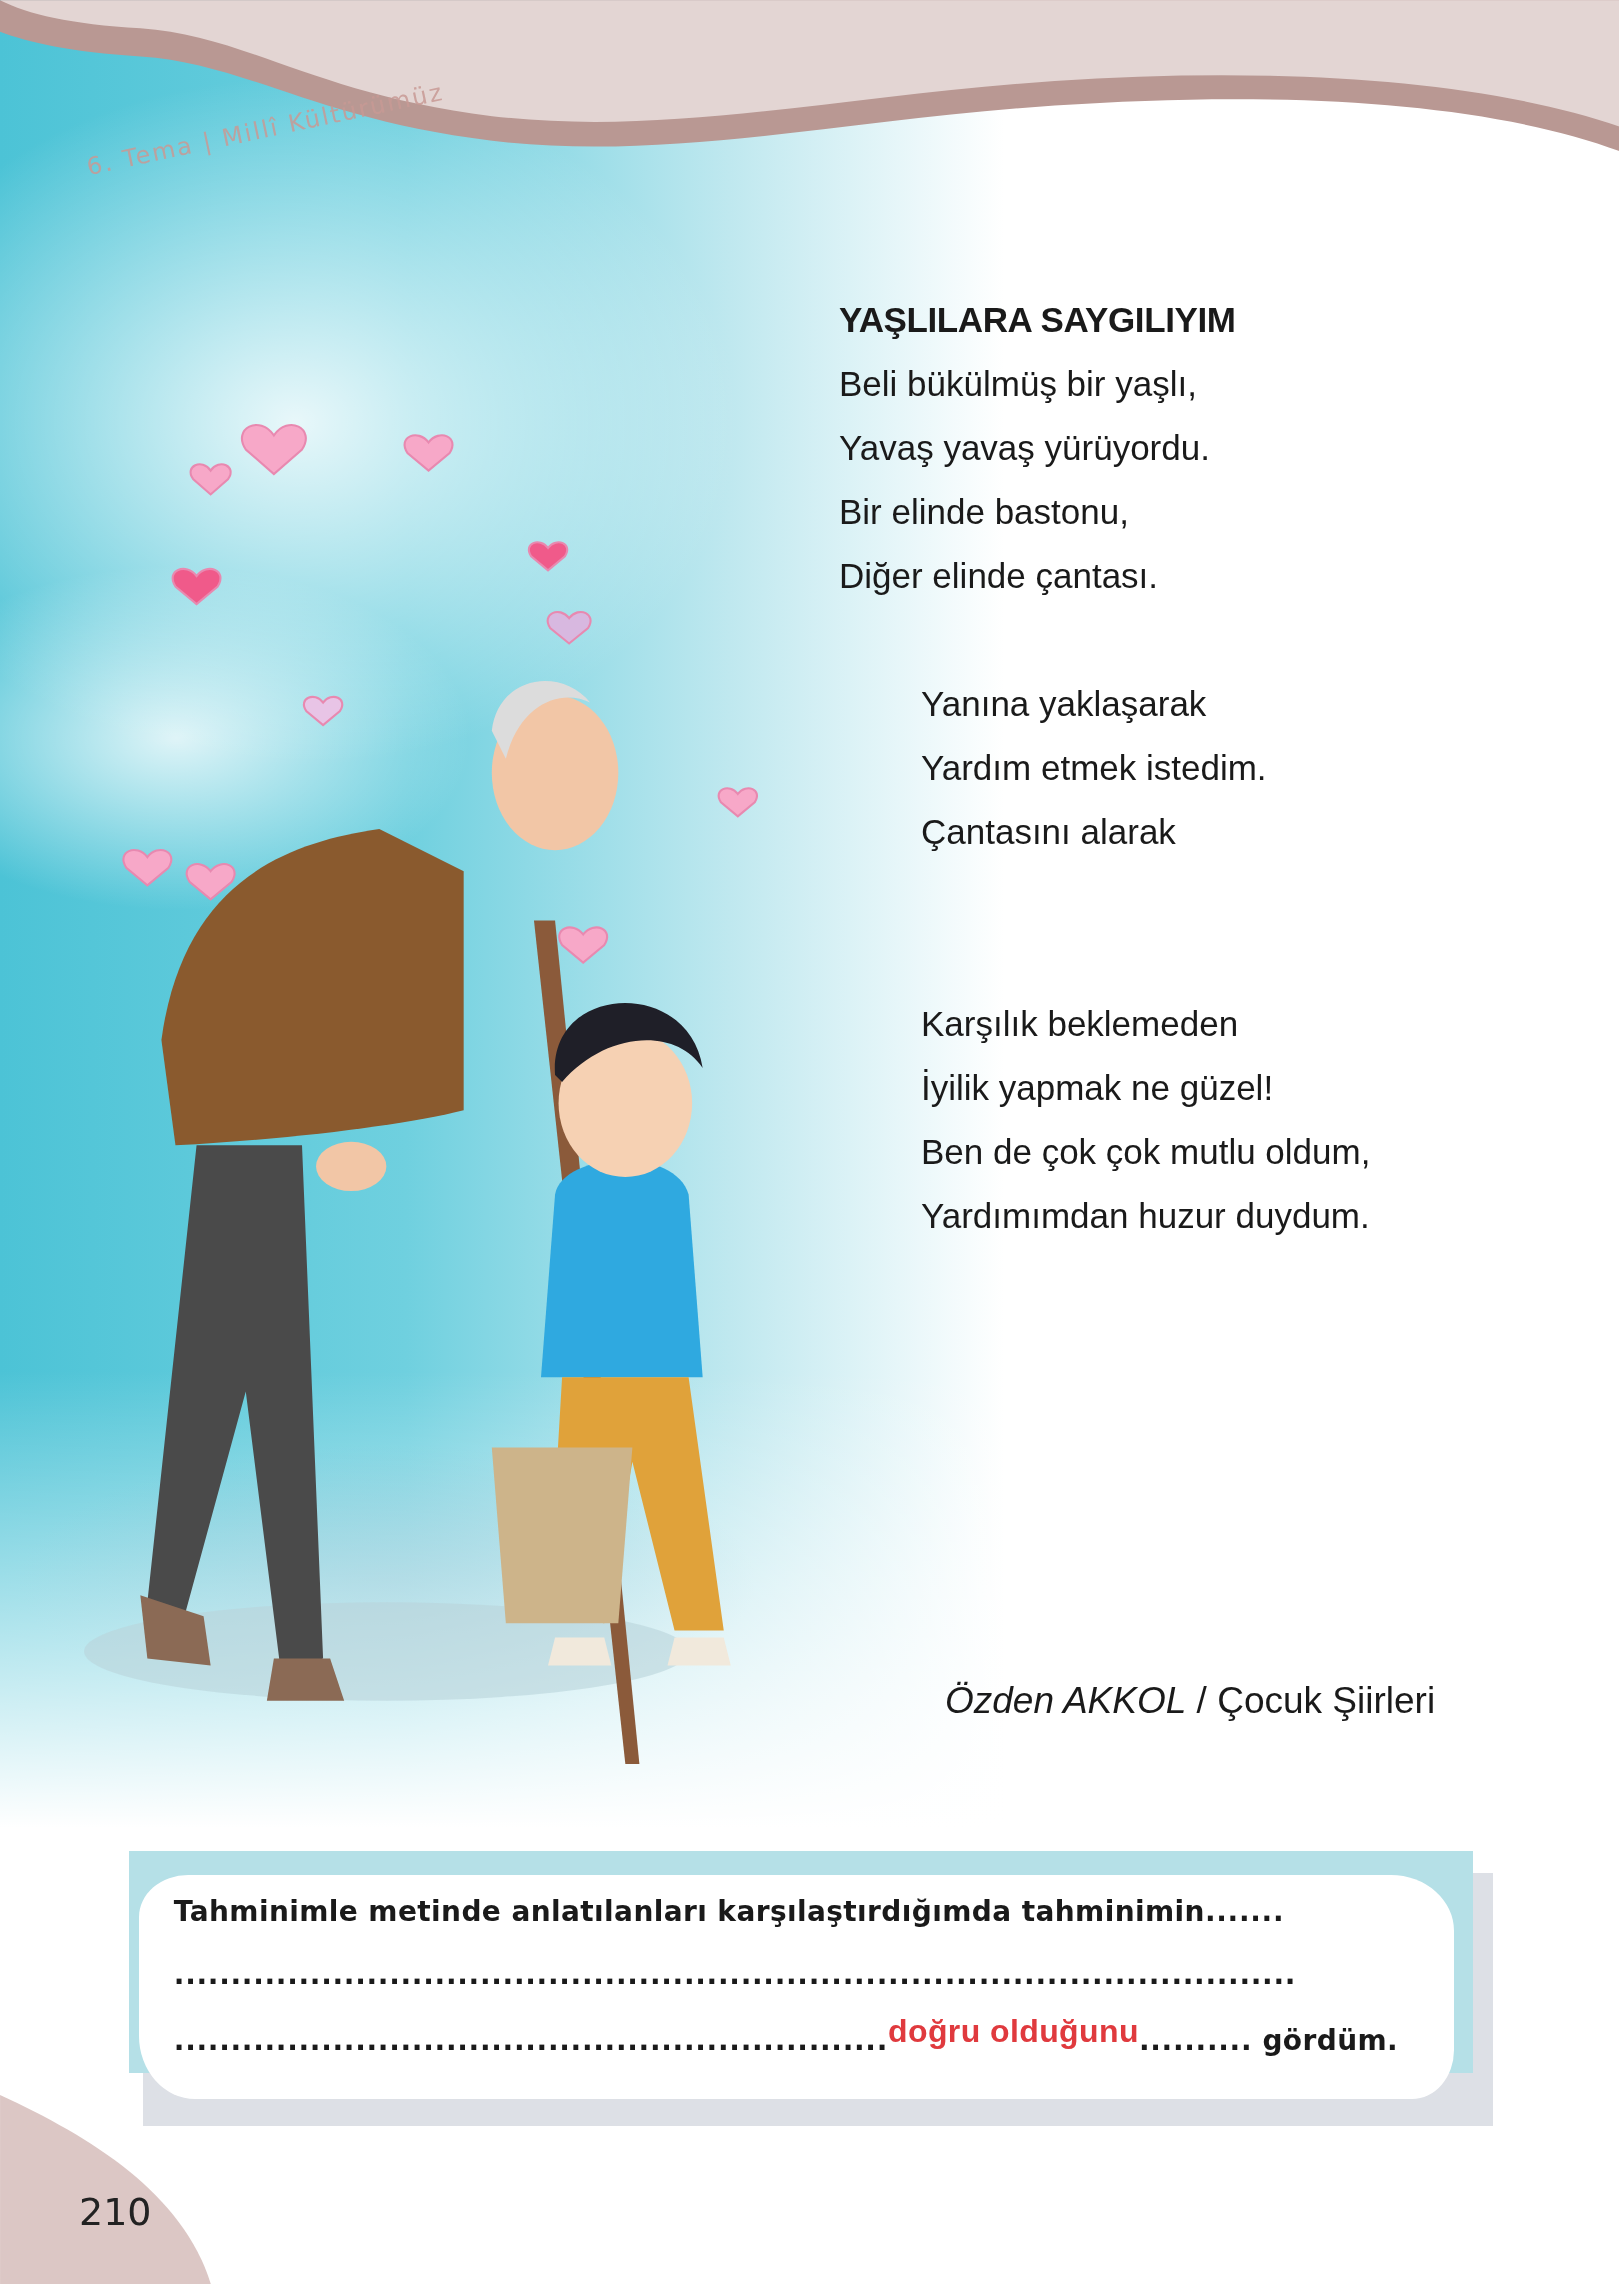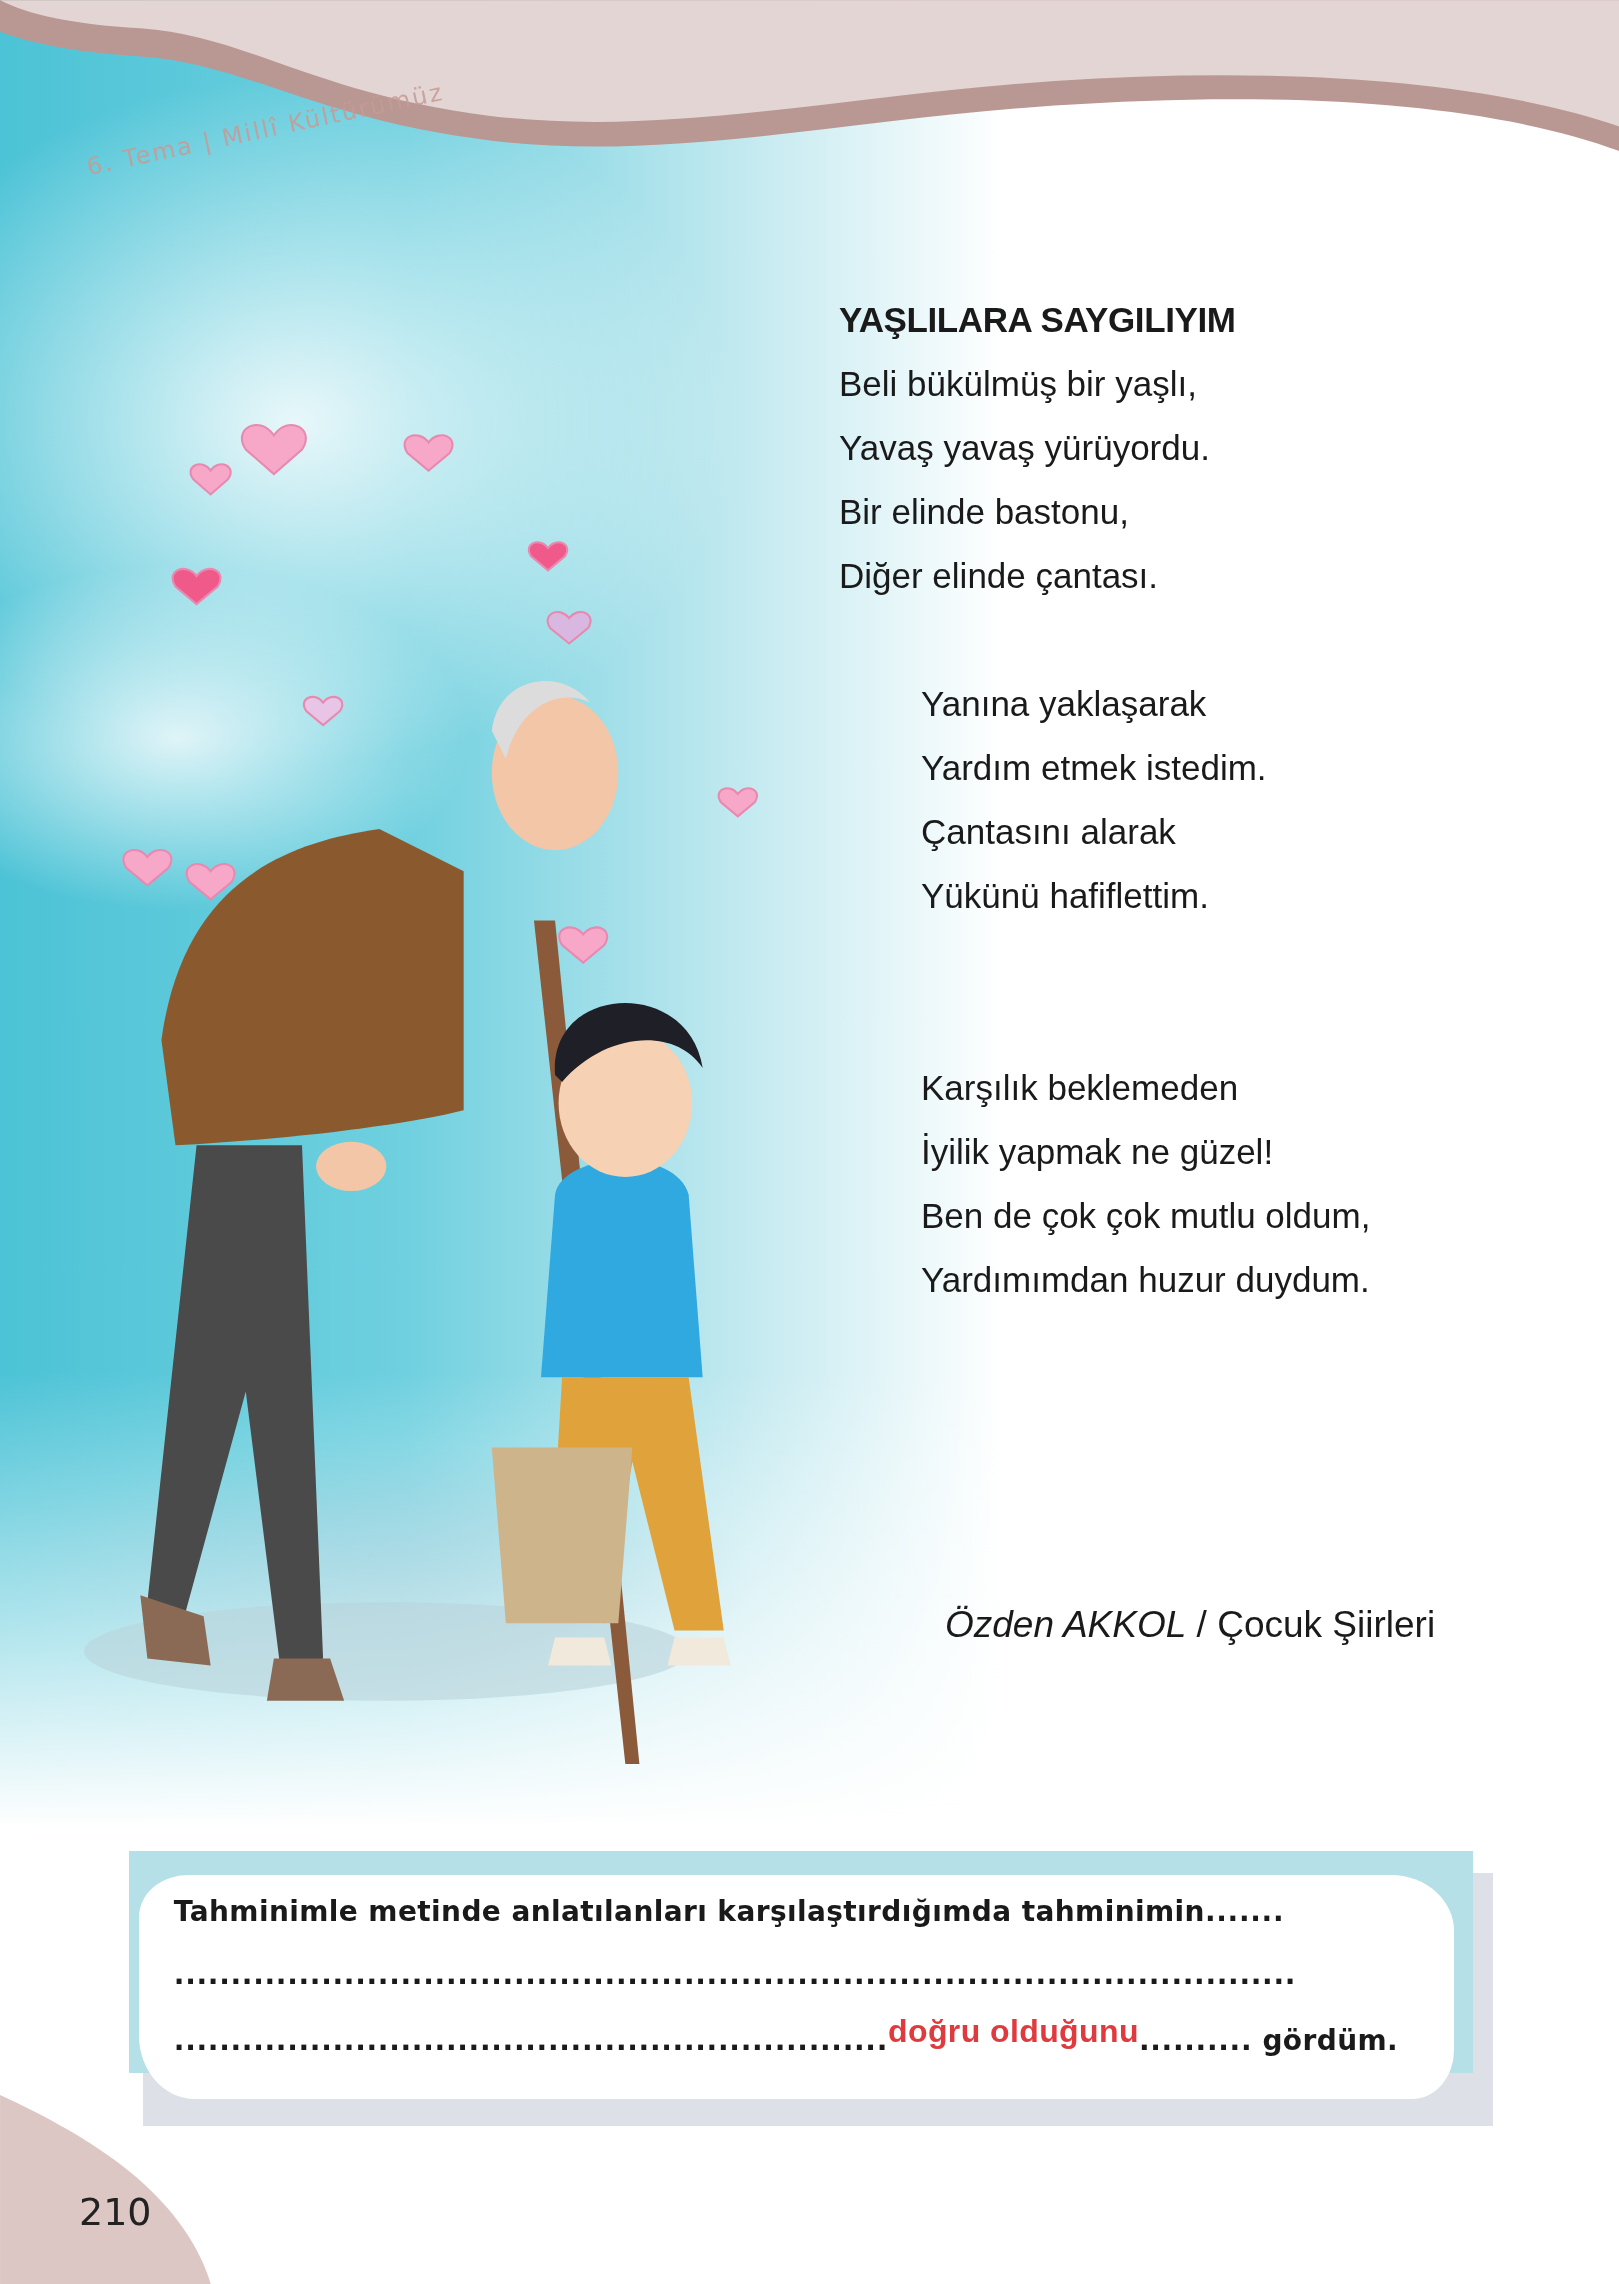--- a/index.html
+++ b/index.html
@@ -14,21 +14,21 @@
   .bg-white-fade{position:absolute;left:0;top:0;width:1620px;height:1828px;
     background:linear-gradient(180deg, rgba(255,255,255,0) 0%, rgba(255,255,255,0) 75%, #ffffff 100%);}
   svg.top-wave{position:absolute;left:0;top:0;}
   .theme-label{position:absolute;left:90px;top:153px;font-size:24px;letter-spacing:2.1px;color:#c89a95;transform:rotate(-12deg);transform-origin:left bottom;white-space:nowrap;opacity:.85;}
   .poem{position:absolute;left:839px;top:295px;width:703px;}
   .poem-title{font-family:"Liberation Sans",sans-serif;font-weight:bold;font-size:35px;letter-spacing:-0.4px;margin:0 0 8.4px 0;line-height:49px;}
   .stanza{margin:0;}
   .stanza .line{font-family:"Liberation Sans",sans-serif;font-size:35px;line-height:64px;white-space:nowrap;}
   .stanza.indent{padding-left:82px;}
   .gap{height:64px;}
-  .attribution{position:absolute;left:945px;top:1604px;font-family:"Liberation Sans",sans-serif;font-size:37px;white-space:nowrap;}
+  .attribution{position:absolute;left:945px;top:1680px;font-family:"Liberation Sans",sans-serif;font-size:37px;white-space:nowrap;}
   .attribution .author{font-style:italic;}
   .illustration{position:absolute;left:70px;top:337px;width:703px;height:1441px;}
   .card-shadow{position:absolute;left:143px;top:1873px;width:1350px;height:253px;background:#dde0e6;}
   .card{position:absolute;left:129px;top:1851px;width:1344px;height:222px;background:#b5e0e7;}
   .card-inner{position:absolute;left:9.8px;top:24px;width:1315px;height:224px;background:#fff;border-radius:49px 63px 42px 56px / 42px 56px 49px 63px;}
   .prompt{position:absolute;left:35px;font-family:"DejaVu Sans",sans-serif;font-weight:bold;font-size:28px;color:#1a1a1a;white-space:nowrap;letter-spacing:0.4px;}
   .dots{font-weight:bold;letter-spacing:0.7px;}
   .answer{font-family:"Liberation Sans",sans-serif;font-weight:bold;color:#e03a3e;font-size:32px;position:relative;top:-8.4px;}
   .corner{position:absolute;left:0;top:2081px;}
   .page-number{position:absolute;left:79px;top:2190px;font-size:38px;color:#222;text-align:center;}
@@ -92,21 +92,20 @@
     <div class="line">Beli bükülmüş bir yaşlı,</div>
     <div class="line">Yavaş yavaş yürüyordu.</div>
     <div class="line">Bir elinde bastonu,</div>
     <div class="line">Diğer elinde çantası.</div>
   </div>
   <div class="gap"></div>
   <div class="stanza indent">
     <div class="line">Yanına yaklaşarak</div>
     <div class="line">Yardım etmek istedim.</div>
     <div class="line">Çantasını alarak</div>
-    <div class="line">Yükünü hafiflettim.</div>
   </div>
   <div class="gap"></div>
   <div class="gap"></div>
   <div class="stanza indent">
     <div class="line">Karşılık beklemeden</div>
     <div class="line">İyilik yapmak ne güzel!</div>
     <div class="line">Ben de çok çok mutlu oldum,</div>
     <div class="line">Yardımımdan huzur duydum.</div>
   </div>
 </div>

